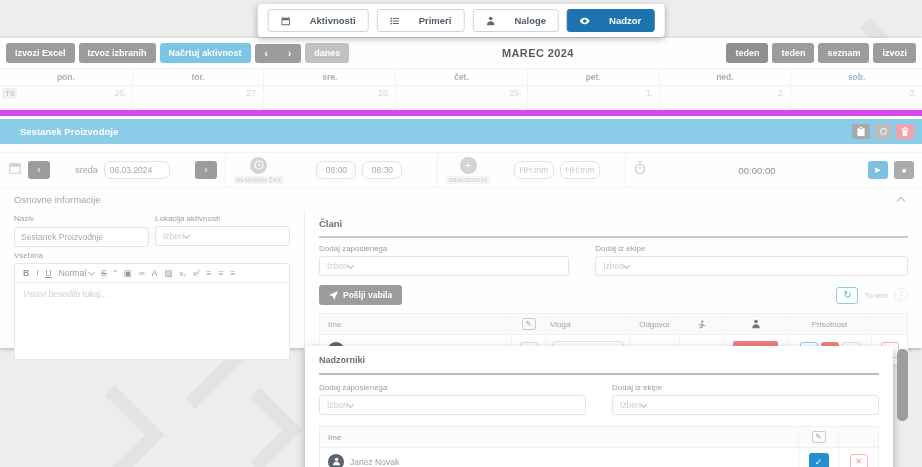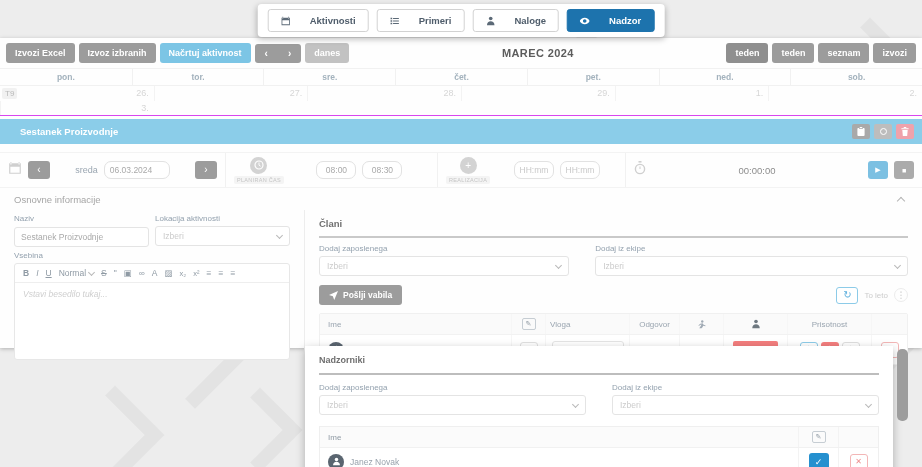--- a/index.html
+++ b/index.html
@@ -33,22 +33,22 @@
   .btn.darker { background:#8f8f8f; }
   .pn-group { display:flex; background:#9c9c9c; border-radius:3px; }
   .pn-group .btn { background:transparent; padding:5px 10px; font-size:10px; line-height:9px; }
   .tb-title { flex:1; text-align:center; font-weight:bold; color:#5c5c5c; font-size:11px; letter-spacing:.4px; }
 
   
   .cal-head { display:grid; grid-template-columns:repeat(7,1fr); border-top:1px solid #f1f1f1; }
   .cal-head > div { text-align:center; font-size:8.5px; font-weight:bold; color:#a3b2bd;
                     padding:3px 0; border-left:1px solid #f1f1f1; }
   .cal-head > div:first-child { border-left:none; }
-  .cal-body { display:grid; grid-template-columns:repeat(6,1fr); border-top:1px solid #f1f1f1;
-              border-bottom:1px solid #d946ef; height:31px; }
+  .cal-body { display:grid; grid-template-columns:repeat(7,1fr); border-top:1px solid #f1f1f1;
+              border-bottom:6px solid #d946ef; height:31px; }
   .cal-cell { position:relative; border-left:1px solid #f3f3f3; }
   .cal-cell:first-child { border-left:none; }
   .cal-date { position:absolute; top:2px; right:5px; font-size:9px; color:#d6d6d6; }
   .wknum { position:absolute; top:2px; left:2px; font-size:8px; color:#b9b9b9; background:#f1f1f1;
            padding:1px 3px; border-radius:2px; }
 
   
   .eventbar { display:flex; align-items:center; height:25px; background:#8bcde9; margin-top:3px;
               padding:0 8px 0 20px; }
   .ev-title { color:#fff; font-weight:bold; font-size:9.5px; flex:1; }
@@ -100,21 +100,21 @@
 
   
   .content { display:flex; align-items:stretch; }
   .leftcol { width:304px; padding:0 14px; }
   .rightcol { flex:1; border-left:1px solid #ededed; padding:0 14px; }
 
   .field label, .flabel { display:block; font-size:8px; color:#93a1ae; margin:4px 0 3px; }
   .txt { width:100%; height:20px; border:1px solid #e4e4e4; border-radius:3px; font-size:8.5px;
          color:#a9a9a9; padding:0 6px; background:#fff; }
   .select { height:20px; border:1px solid #e4e4e4; border-radius:3px; display:flex; align-items:center;
-            justify-content:space-between; padding:0 7px; font-size:8.5px; color:#cbcbcb; background:#fff; cursor:pointer; }
+            justify-content:flex-start; padding:0 7px; font-size:8.5px; color:#cbcbcb; background:#fff; cursor:pointer; }
   .fieldrow { display:flex; gap:6px; }
   .fieldrow .field { flex:1; }
 
   .editor { border:1px solid #e7e7e7; border-radius:3px; margin-top:1px; background:#fff; }
   .ed-toolbar { display:flex; align-items:center; gap:7px; padding:4px 8px; border-bottom:1px solid #eee;
                 color:#8f9aa4; font-size:8.5px; }
   .ed-toolbar span { cursor:pointer; }
   .ed-b { font-weight:bold; } .ed-i { font-style:italic; } .ed-u { text-decoration:underline; }
   .ed-strike { text-decoration:line-through; }
   .ed-format { display:flex; align-items:center; gap:3px; }

